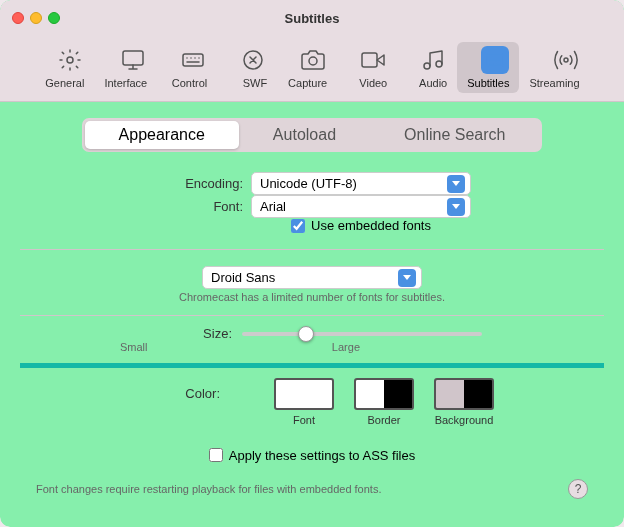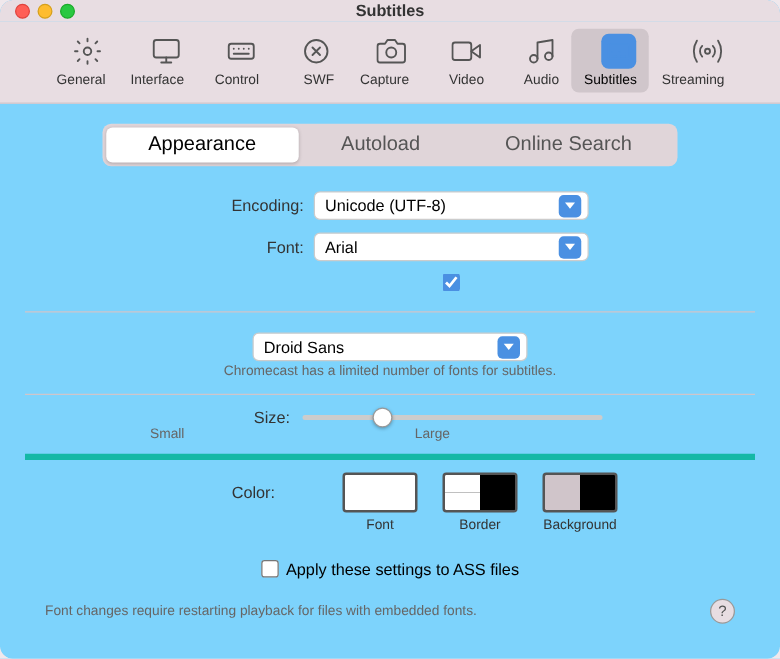--- a/index.html
+++ b/index.html
@@ -10,21 +10,21 @@
       background: #f0e8ec;
       width: 624px;
       height: 527px;
       overflow: hidden;
       border-radius: 10px;
     }
 
     .window {
       width: 624px;
       height: 527px;
-      background: #7dd3fc;
+      background: #86efac;
       border-radius: 10px;
       display: flex;
       flex-direction: column;
       overflow: hidden;
     }
 
     
     .title-bar {
       background: #e8dde2;
       display: flex;
@@ -137,21 +137,20 @@
       background: white;
       color: #000;
       font-weight: 500;
       box-shadow: 0 1px 3px rgba(0,0,0,0.2);
     }
 
     
     .form-section {
       display: flex;
       flex-direction: column;
-      gap: 10px;
       padding-bottom: 16px;
       border-bottom: 1px solid #d0c5ca;
       margin-bottom: 16px;
     }
 
     .form-row {
       display: flex;
       align-items: center;
       justify-content: center;
       gap: 8px;
@@ -535,20 +534,21 @@
             <select>
               <option>Arial</option>
             </select>
             <div class="select-arrow"></div>
           </div>
         </div>
       </div>
 
       <div class="checkbox-row">
         <input type="checkbox" checked="" id="embedded-fonts" style="">
+        <label for="embedded-fonts">Use embedded fonts</label>
       </div>
     </div>
 
     <div style="padding-bottom: 12px; border-bottom: 1px solid #d0c5ca; margin-bottom: 10px;">
       <div class="form-row">
         <div class="form-control">
           <div class="select-wrapper">
             <select>
               <option>Droid Sans</option>
             </select>

